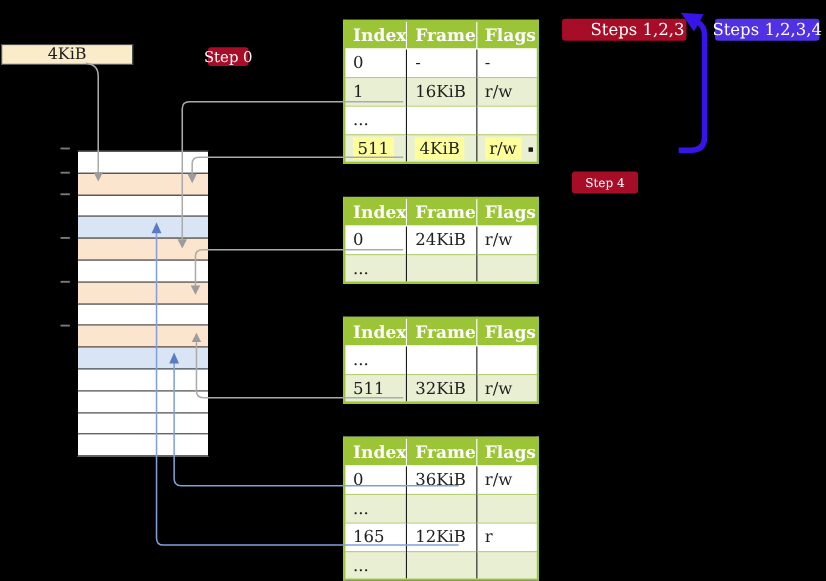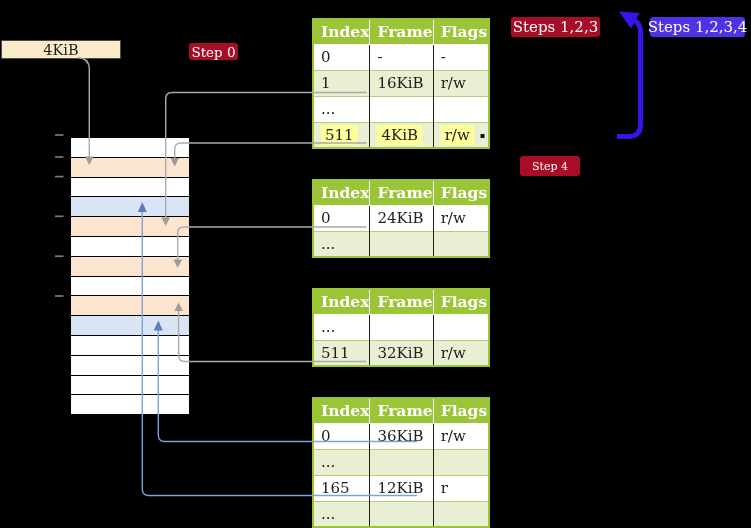--- a/index.html
+++ b/index.html
@@ -10,22 +10,22 @@
   
   .frame-label{position:absolute;left:1px;top:40px;width:118px;height:17px;z-index:3;
     background:#FAEBC9;border:1px solid #4a4a4a;display:flex;align-items:center;justify-content:center;
     font-size:14.5px;color:#1c1c1c;}
 
   
   .badge{position:absolute;z-index:3;display:flex;align-items:center;justify-content:center;
     color:#fff;border-radius:3px;white-space:nowrap;}
   .badge.red{background:#A80D28;}
   .badge.blue{background:#5031E3;}
-  .b-step0{left:189px;top:43px;width:49px;height:17px;font-size:13.5px;}
-  .b-steps123{left:511px;top:17px;width:89px;height:20px;font-size:15px;}
+  .b-step0{left:189px;top:43px;width:37px;height:17px;font-size:13.5px;}
+  .b-steps123{left:511px;top:17px;width:89px;height:20px;font-size:15px;padding-left:24px;}
   .b-steps1234{left:650px;top:17px;width:95px;height:20px;font-size:15px;}
   .b-step4{left:520px;top:156px;width:60px;height:20px;font-size:11px;}
 
   
   .memcol{position:absolute;left:70px;top:137px;width:120px;z-index:2;
     border:1.4px solid #000;border-bottom:none;background:#fff;box-sizing:border-box;}
   .mrow{height:19.8px;border-bottom:1.4px solid #000;box-sizing:border-box;}
   .mrow.white{background:#FFFFFF;}
   .mrow.peach{background:#FCE5CF;}
   .mrow.blue{background:#D9E5F5;}

